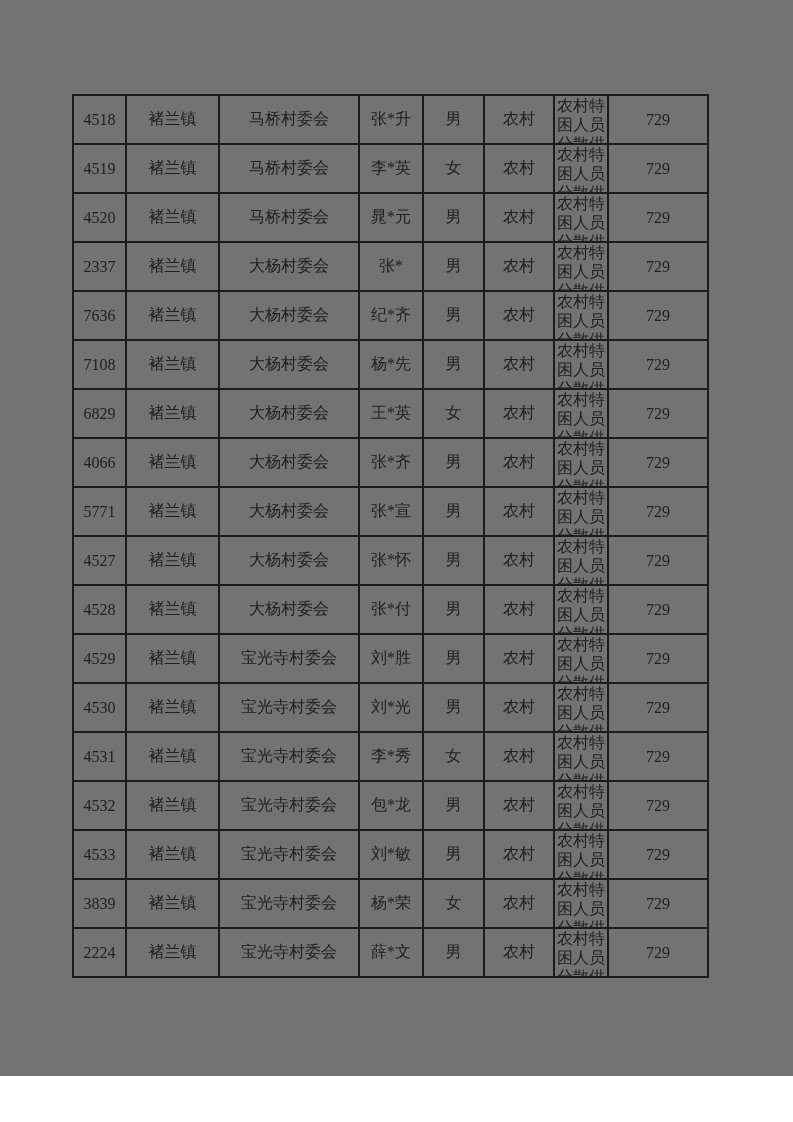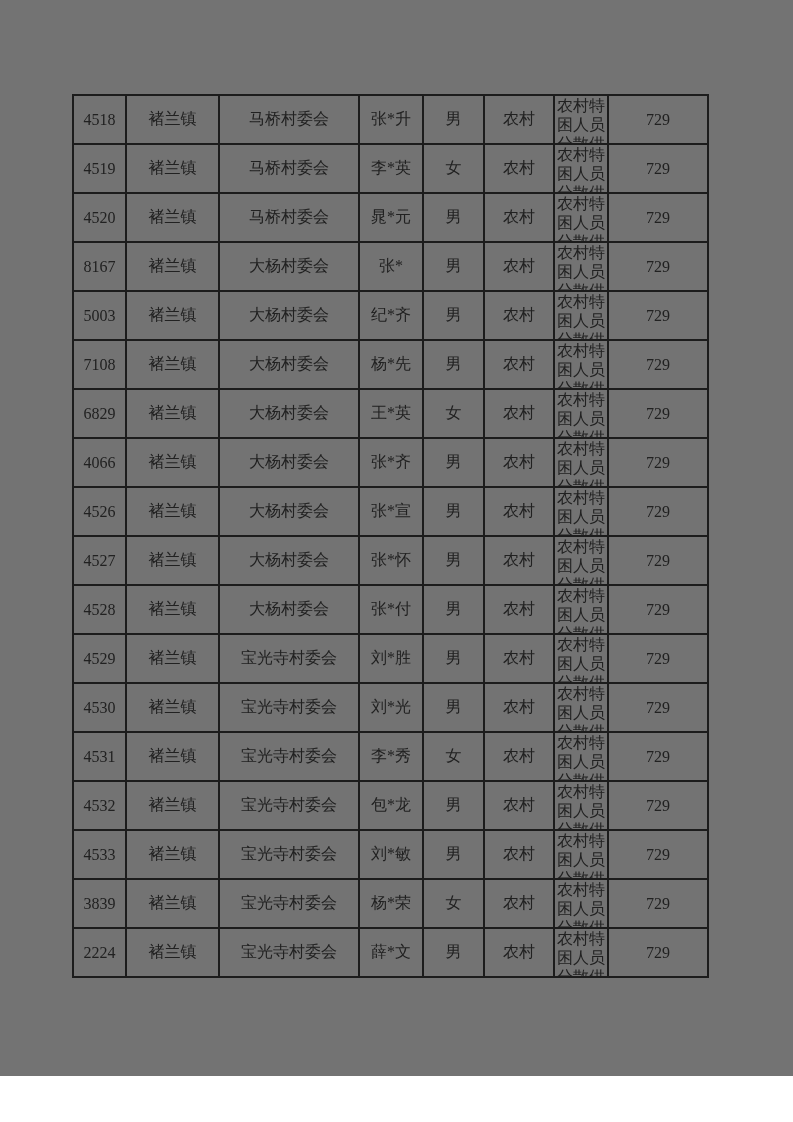--- a/index.html
+++ b/index.html
@@ -97,33 +97,33 @@
     <td>马桥村委会</td>
     <td>晁*元</td>
     <td>男</td>
     <td>农村</td>
     <td class="cat">
       <div class="cat-clip">农村特困人员分散供</div>
     </td>
     <td>729</td>
   </tr>
         <tr>
-    <td>8167</td>
+    <td>2337</td>
     <td>褚兰镇</td>
     <td>大杨村委会</td>
     <td>张*</td>
     <td>男</td>
     <td>农村</td>
     <td class="cat">
       <div class="cat-clip">农村特困人员分散供</div>
     </td>
     <td>729</td>
   </tr>
         <tr>
-    <td>5003</td>
+    <td>7636</td>
     <td>褚兰镇</td>
     <td>大杨村委会</td>
     <td>纪*齐</td>
     <td>男</td>
     <td>农村</td>
     <td class="cat">
       <div class="cat-clip">农村特困人员分散供</div>
     </td>
     <td>729</td>
   </tr>
@@ -157,21 +157,21 @@
     <td>大杨村委会</td>
     <td>张*齐</td>
     <td>男</td>
     <td>农村</td>
     <td class="cat">
       <div class="cat-clip">农村特困人员分散供</div>
     </td>
     <td>729</td>
   </tr>
         <tr>
-    <td>4526</td>
+    <td>5771</td>
     <td>褚兰镇</td>
     <td>大杨村委会</td>
     <td>张*宣</td>
     <td>男</td>
     <td>农村</td>
     <td class="cat">
       <div class="cat-clip">农村特困人员分散供</div>
     </td>
     <td>729</td>
   </tr>

